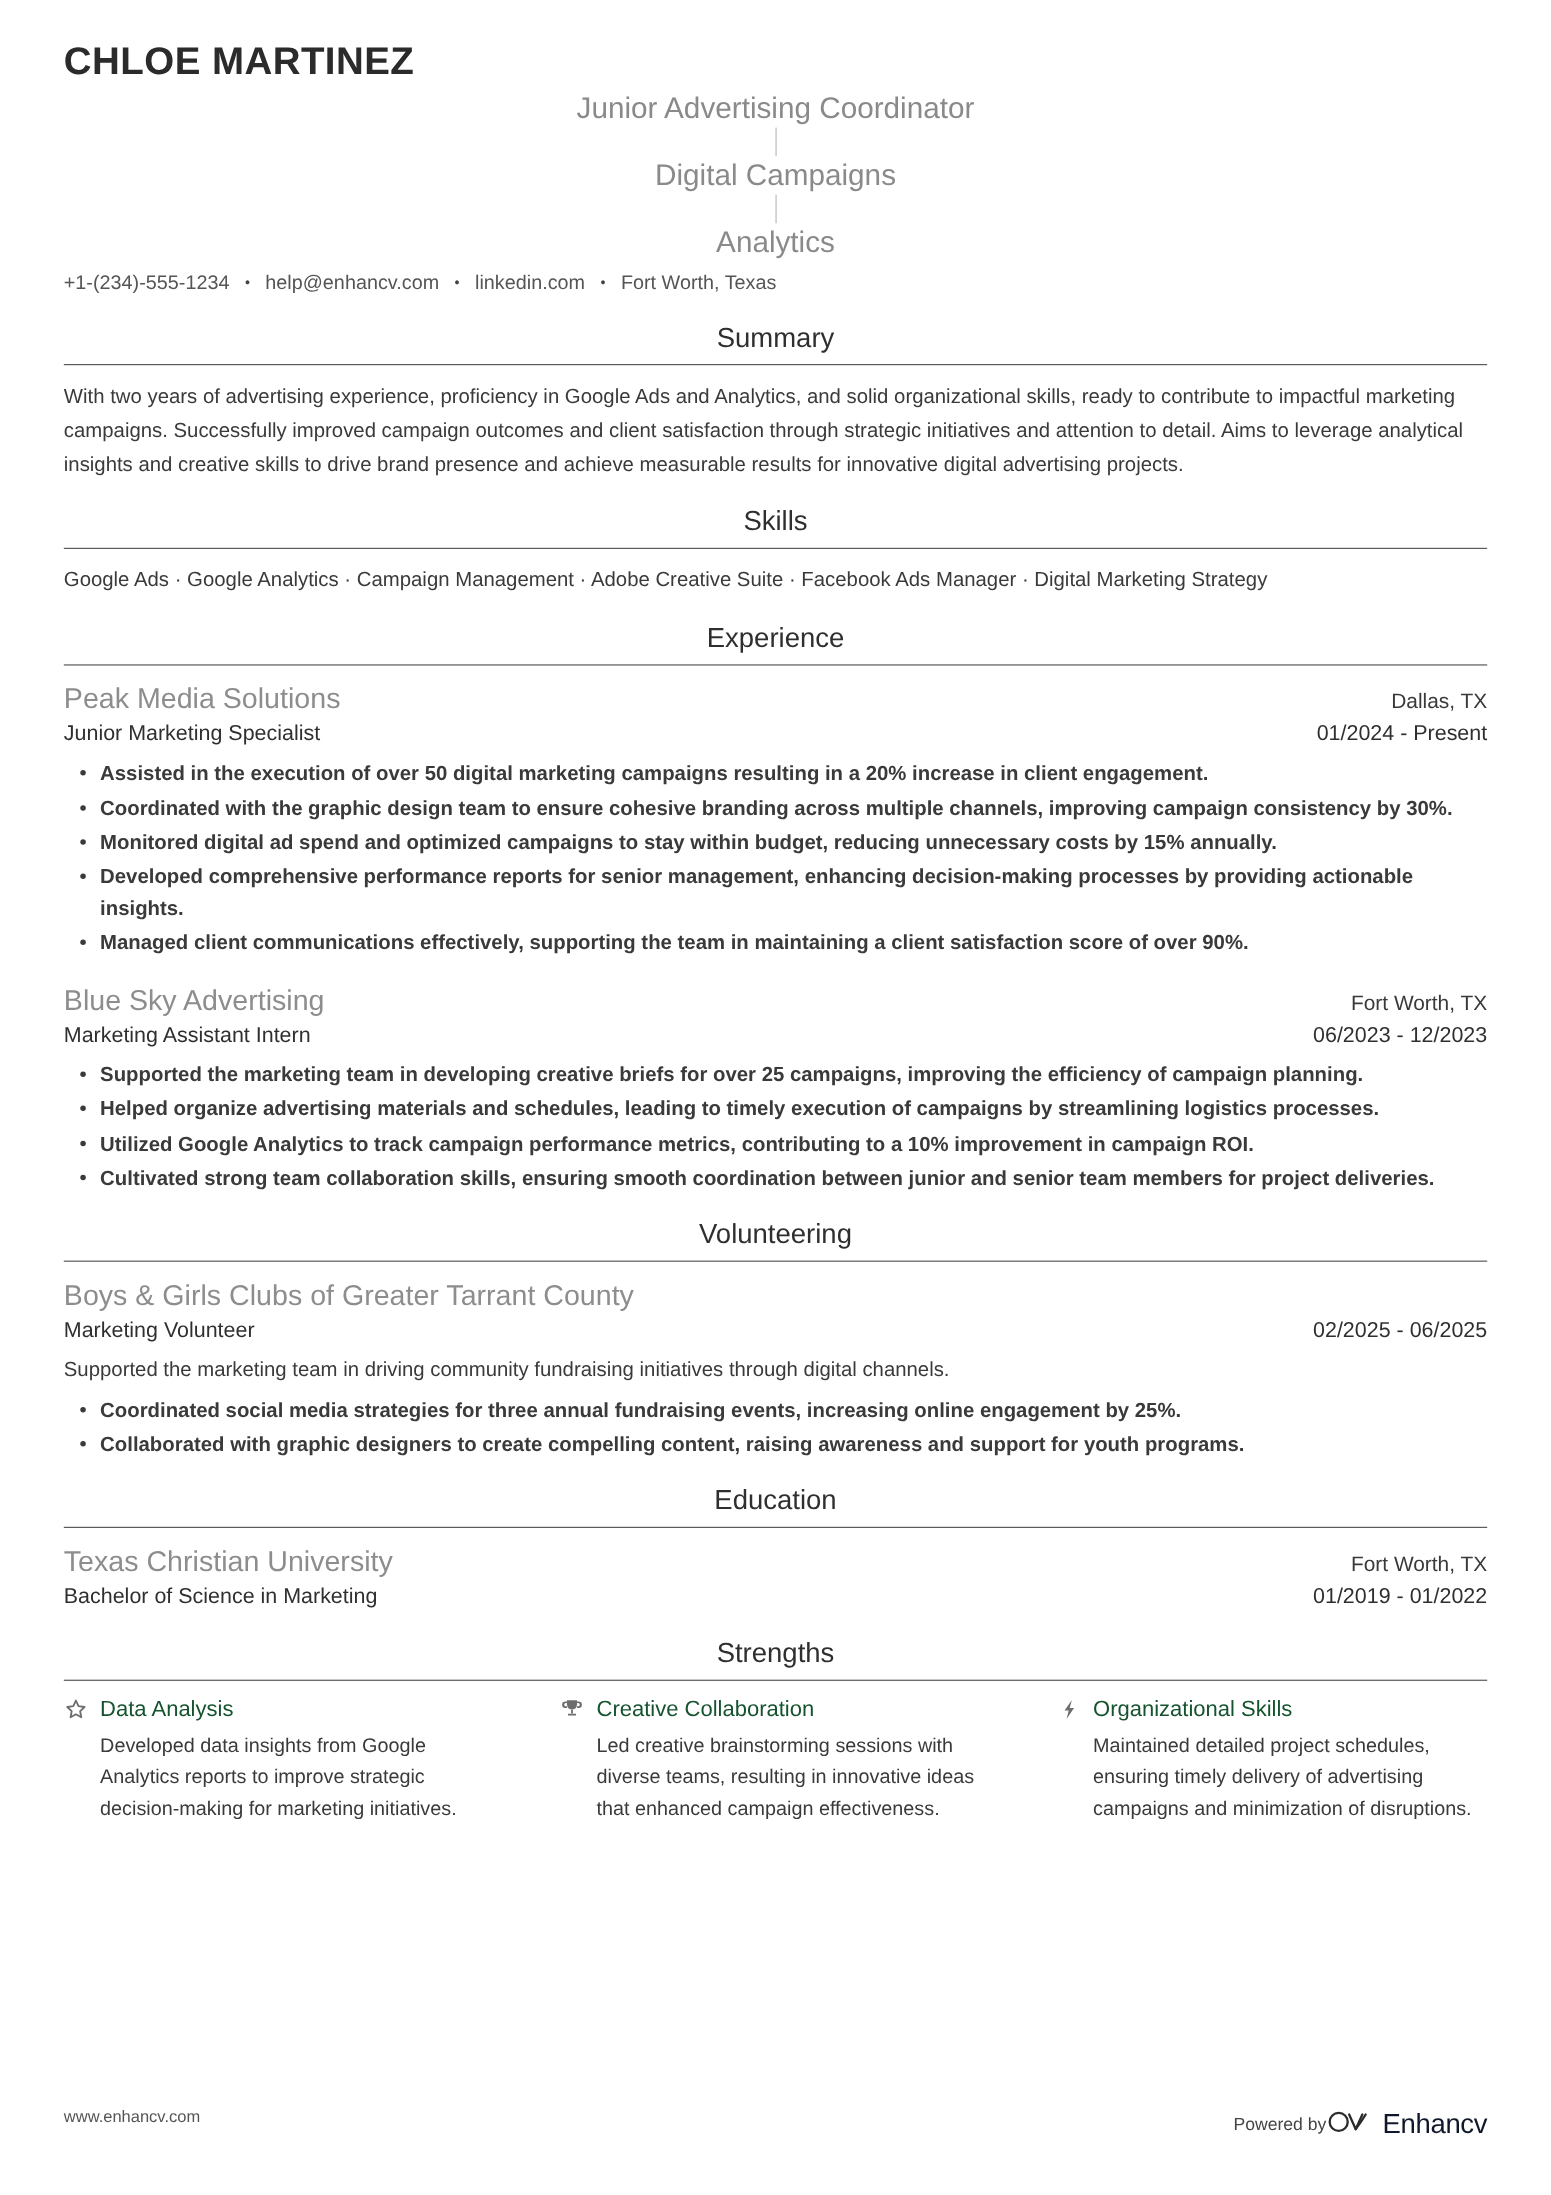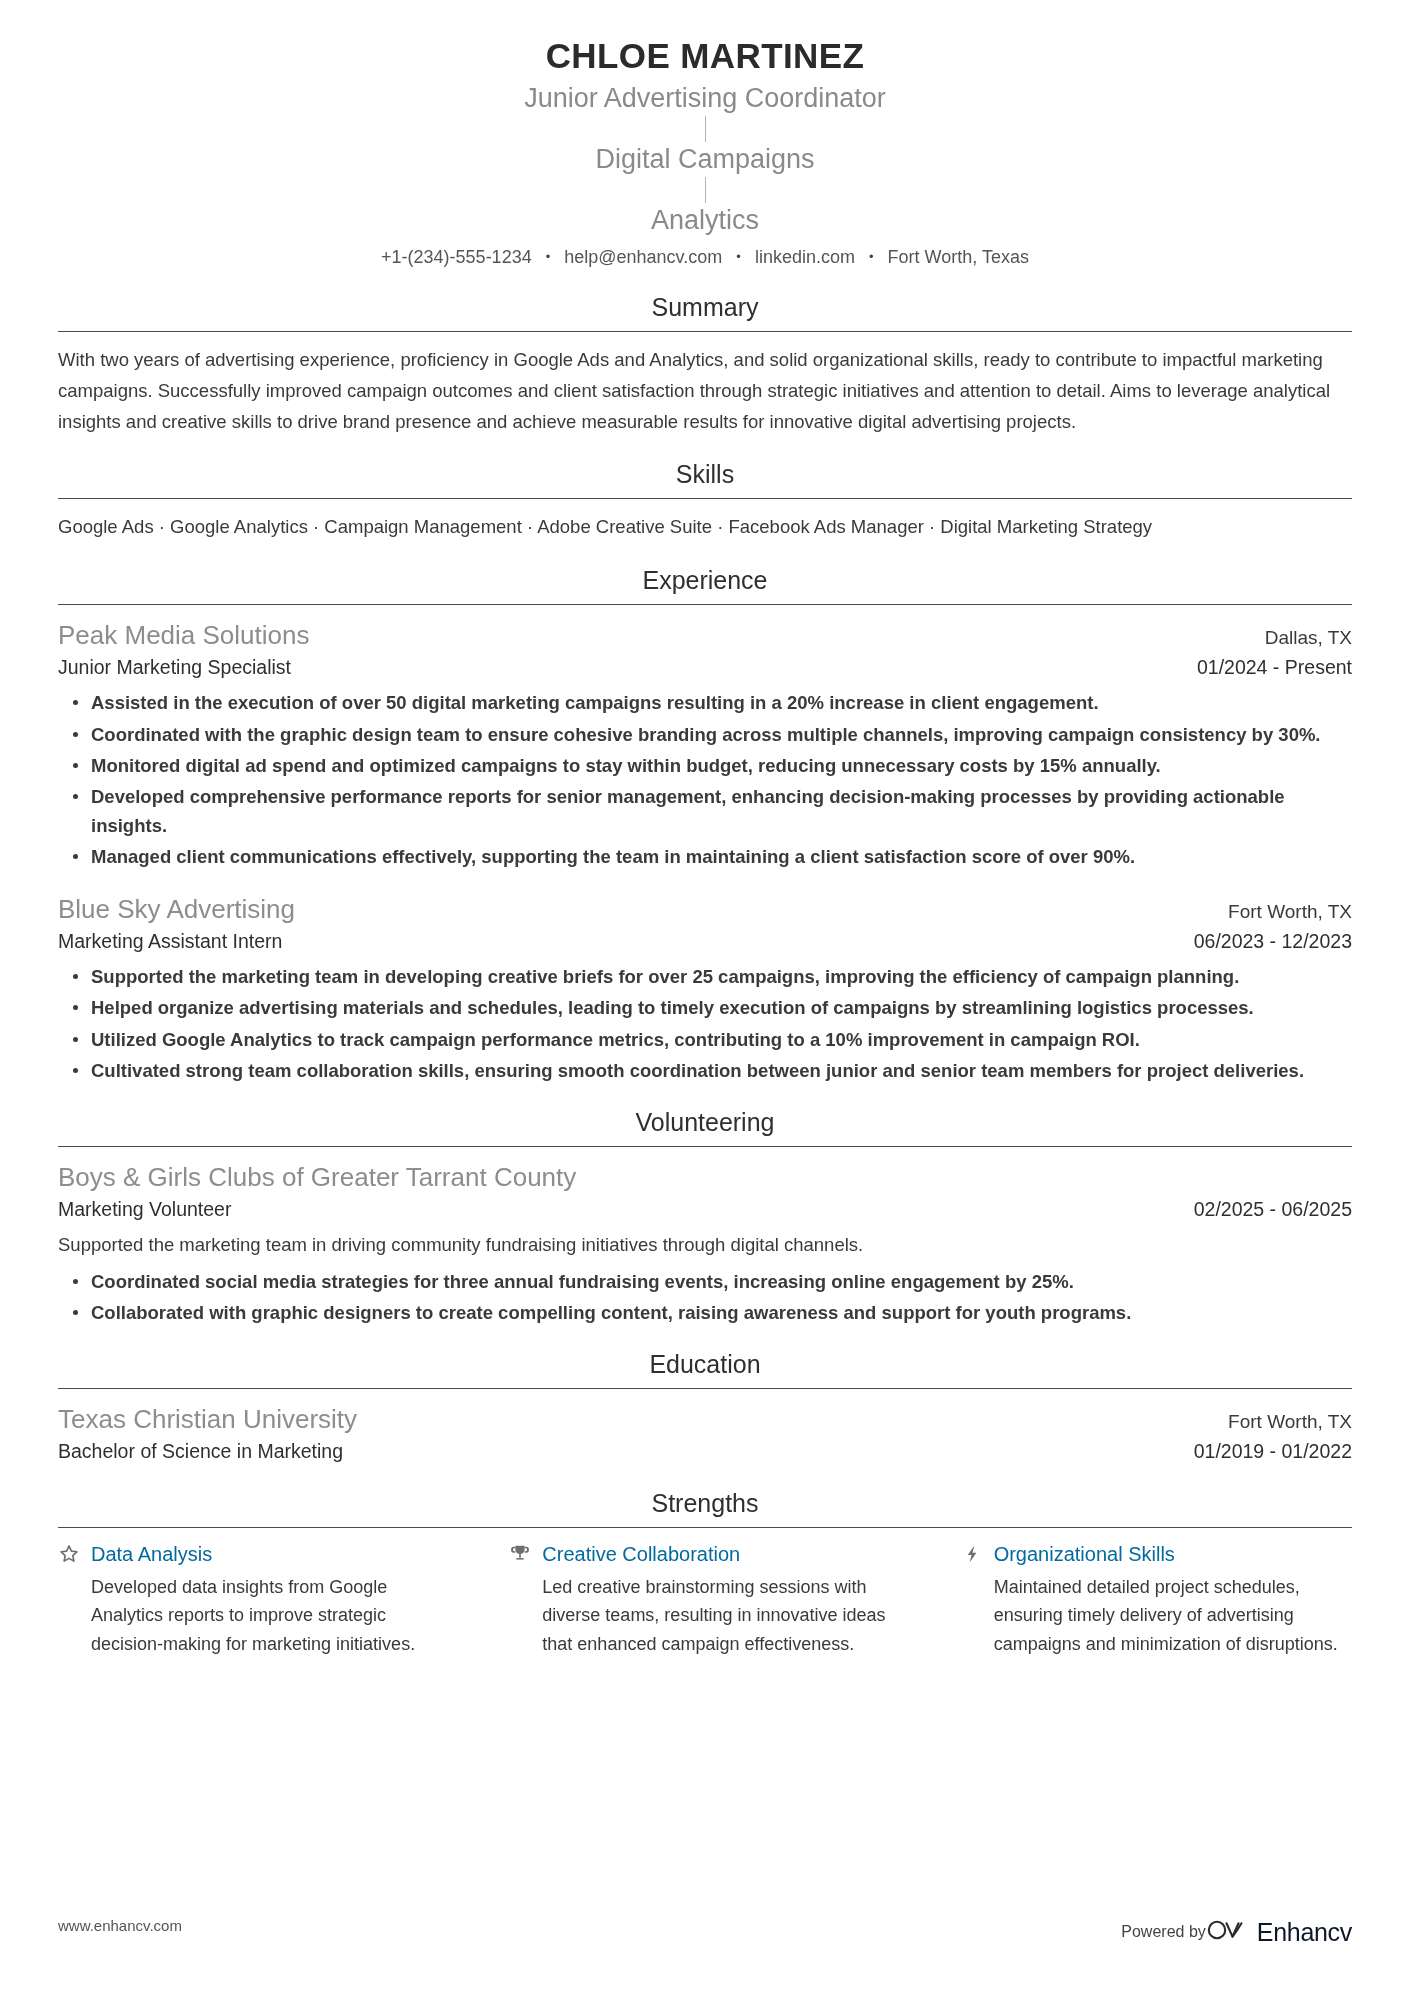--- a/index.html
+++ b/index.html
@@ -12,21 +12,21 @@
   }
   .page {
     width: 1410px;
     min-height: 1995px;
     background: #fff;
     padding: 34px 58px 0 58px;
     position: relative;
   }
 
   
-  .hdr { text-align: center; }
+  .hdr { }
   .hdr-name {
     font-size: 35px;
     font-weight: bold;
     letter-spacing: 0.4px;
     color: #2b2b2b;
     line-height: 1.25;
   }
   .hdr-title {
     font-size: 27px;
     color: #8a8a8a;
@@ -164,21 +164,21 @@
     width: 22px;
     height: 24px;
     flex: 0 0 22px;
     display: flex;
     align-items: center;
     justify-content: center;
   }
   .strength-icon svg { display: block; }
   .strength-title {
     font-size: 20px;
-    color: #0369a1;
+    color: #14532d;
     line-height: 1.3;
   }
   .strength-desc {
     font-size: 18px;
     line-height: 1.6;
     color: #3a3a3a;
     padding-left: 33px;
   }
 
   

